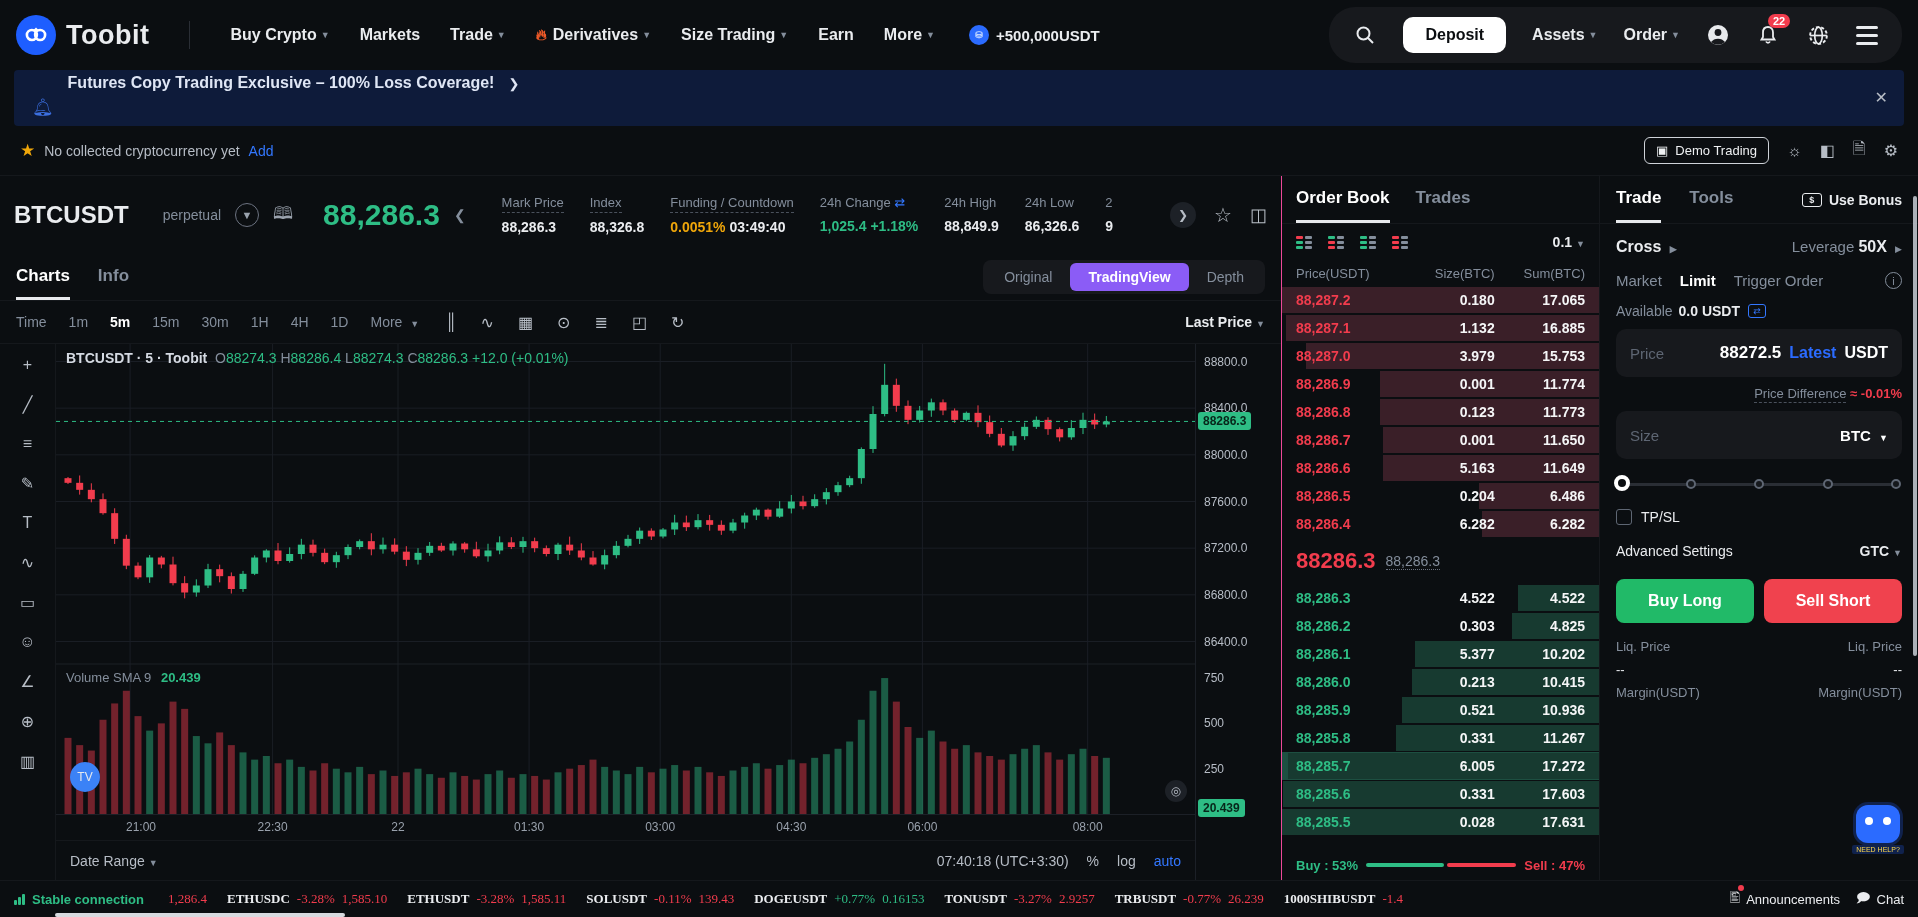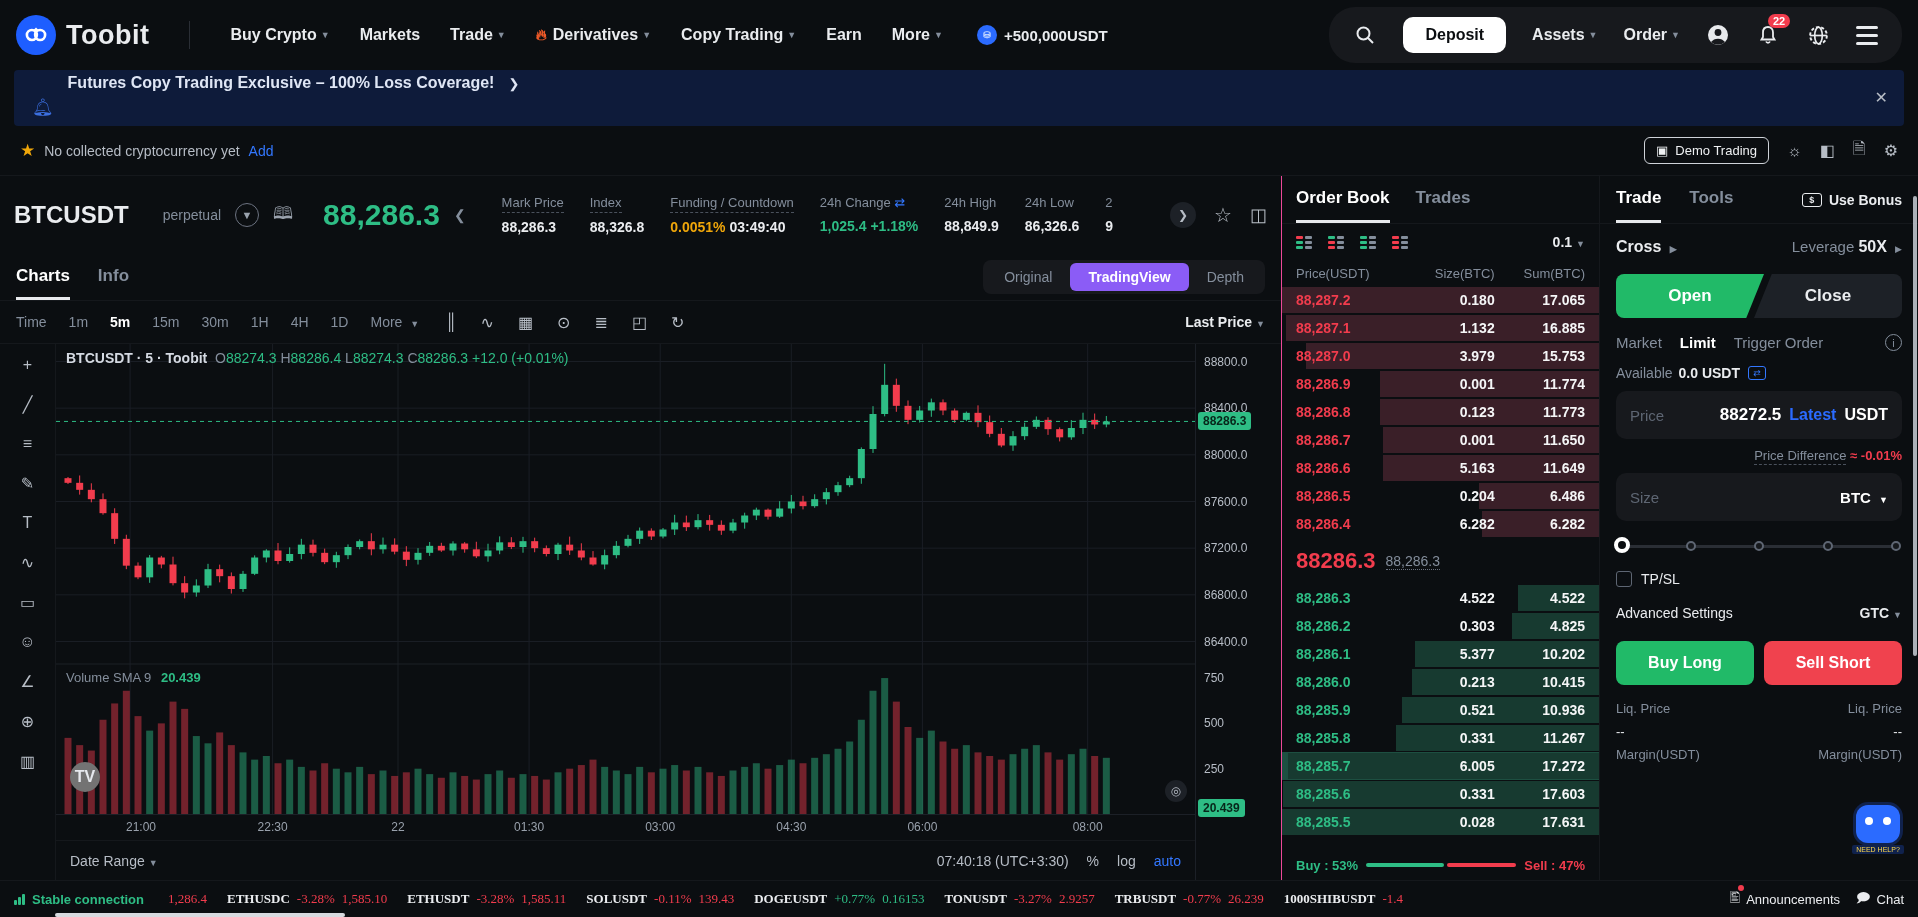--- a/index.html
+++ b/index.html
@@ -86,21 +86,21 @@
   
   .chart-widget{flex:1;display:flex;position:relative;}
   .draw-bar{width:56px;border-right:1px solid #15181c;display:flex;flex-direction:column;align-items:center;padding-top:12px;gap:21px;color:#b7bdc6;font-size:16px;}
   .draw-bar span{cursor:pointer;width:26px;text-align:center;}
   .plot-wrap{flex:1;display:flex;flex-direction:column;position:relative;}
   .plot-area{position:relative;height:470px;}
   .plot-area svg{position:absolute;left:0;top:0;}
   .legend{position:absolute;left:10px;top:6px;font-size:14px;z-index:3;}
   .legend .sym{color:#d5dae2;font-weight:bold;}
   .vol-legend{position:absolute;left:10px;top:326px;font-size:13px;z-index:3;color:#848e9c;}
-  .tv-logo{position:absolute;left:14px;top:418px;width:30px;height:30px;border-radius:50%;background:#737373;color:#e6e9ee;display:flex;align-items:center;justify-content:center;font-weight:bold;font-size:16px;z-index:3;}
+  .tv-logo{position:absolute;left:14px;top:418px;width:30px;height:30px;border-radius:50%;background:#3b82f6;color:#e6e9ee;display:flex;align-items:center;justify-content:center;font-weight:normal;font-size:12px;z-index:3;}
   .pane-gear{position:absolute;right:8px;top:436px;width:22px;height:22px;border-radius:50%;background:#1d2127;color:#b7bdc6;display:flex;align-items:center;justify-content:center;font-size:12px;z-index:3;}
   .time-axis{height:26px;position:relative;border-top:1px solid #1c2027;color:#99a1ac;font-size:12px;}
   .time-axis span{position:absolute;top:5px;transform:translateX(-50%);}
   .chart-controls{height:40px;display:flex;align-items:center;justify-content:space-between;padding:0 14px;border-top:1px solid #15181c;color:#b7bdc6;font-size:14px;}
   .cc-right{display:flex;gap:18px;align-items:center;}
   .price-axis{width:86px;border-left:1px solid #1c2027;position:relative;font-size:12px;color:#b7bdc6;}
   .price-axis .tick{position:absolute;left:8px;transform:translateY(-50%);}
   .price-tag{position:absolute;left:2px;transform:translateY(-50%);background:#2ebd85;color:#07261a;font-weight:bold;border-radius:3px;padding:2px 5px;}
   .vol-tag{position:absolute;left:2px;transform:translateY(-50%);background:#2ebd85;color:#07261a;font-weight:bold;border-radius:3px;padding:2px 5px;}
   
@@ -217,21 +217,21 @@
         <span class="nav-item">
           <span>Trade</span>
           <span class="caret">▼</span>
         </span>
         <span class="nav-item">
           <span class="fire">🔥︎</span>
           <span>Derivatives</span>
           <span class="caret">▼</span>
         </span>
         <span class="nav-item">
-          <span>Copy Trading</span>
+          <span>Size Trading</span>
           <span class="caret">▼</span>
         </span>
         <span class="nav-item">
           <span>Earn</span>
         </span>
         <span class="nav-item">
           <span>More</span>
           <span class="caret">▼</span>
         </span>
       </nav>
@@ -949,24 +949,20 @@
       <span class="use-bonus">
         <span class="ticket">$</span>
         <span>Use Bonus</span>
       </span>
     </div>
     <div class="tp-body">
       <div class="row-between">
         <span class="cross"><span>Cross</span> <span class="caret">▶</span></span>
         <span class="lev"><span>Leverage</span> <b>50X</b> <span class="caret">▶</span></span>
       </div>
-      <div class="oc-row">
-        <button class="open-btn">Open</button>
-        <button class="close-btn">Close</button>
-      </div>
       <div class="ord-types" id="ord-types">
           <span class="ord-type">Market</span>
           <span class="ord-type active">Limit</span>
           <span class="ord-type">Trigger Order</span>
           <span class="info-i">i</span>
         </div>
       <div class="avail">
         <span>Available</span>
         <b>0.0 USDT</b>
         <span class="swap-ic">⇄</span>

